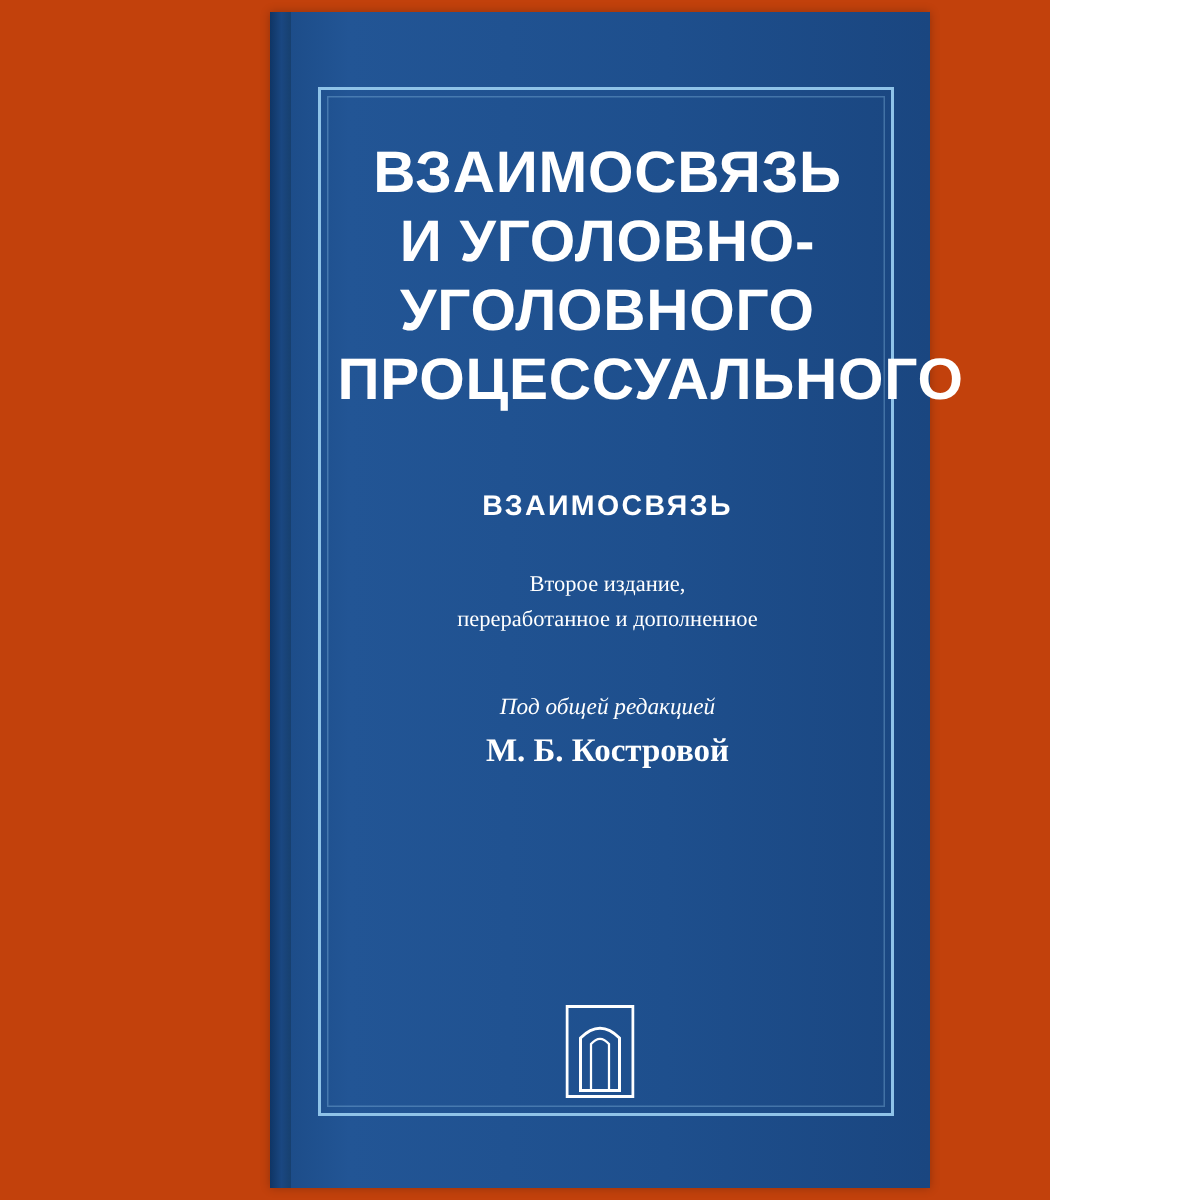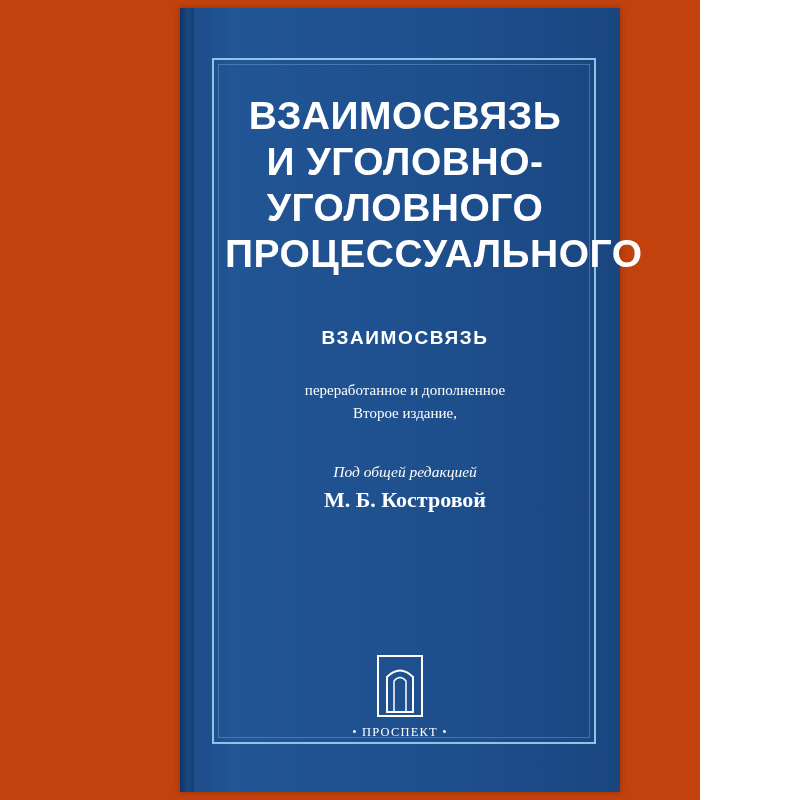--- a/index.html
+++ b/index.html
@@ -155,35 +155,34 @@
 
     <div class="title-block">
       <div class="title-line">ВЗАИМОСВЯЗЬ</div>
       <div class="title-line">И УГОЛОВНО-</div>
       <div class="title-line">УГОЛОВНОГО</div>
       <div class="title-line">ПРОЦЕССУАЛЬНОГО</div>
 
       <div class="subtitle">ВЗАИМОСВЯЗЬ</div>
 
       <div class="edition">
+        <div>Второе издание,</div>
         <div>переработанное и дополненное</div>
-        <div>Второе издание,</div>
       </div>
 
       <div class="editor">
         <div>Под общей редакцией</div>
         <div class="name">М. Б. Костровой</div>
       </div>
     </div>
 
     <div class="publisher">
       <div class="logo-mark">
         <svg width="46" height="62" viewBox="0 0 46 62" xmlns="http://www.w3.org/2000/svg">
           <rect x="1" y="1" width="44" height="60" fill="none" stroke="#ffffff" stroke-width="2"></rect>
           <path d="M10 57 L10 22 Q23 9 36 22 L36 57 Z" fill="none" stroke="#ffffff" stroke-width="2"></path>
           <path d="M17 57 L17 26 Q23 19 29 26 L29 57 Z" fill="none" stroke="#ffffff" stroke-width="1.5"></path>
         </svg>
       </div>
-      <div class="publisher-name">• ПРОСПЕКТ •</div>
     </div>
 
   </div>
 </div>
 
 </body></html>

